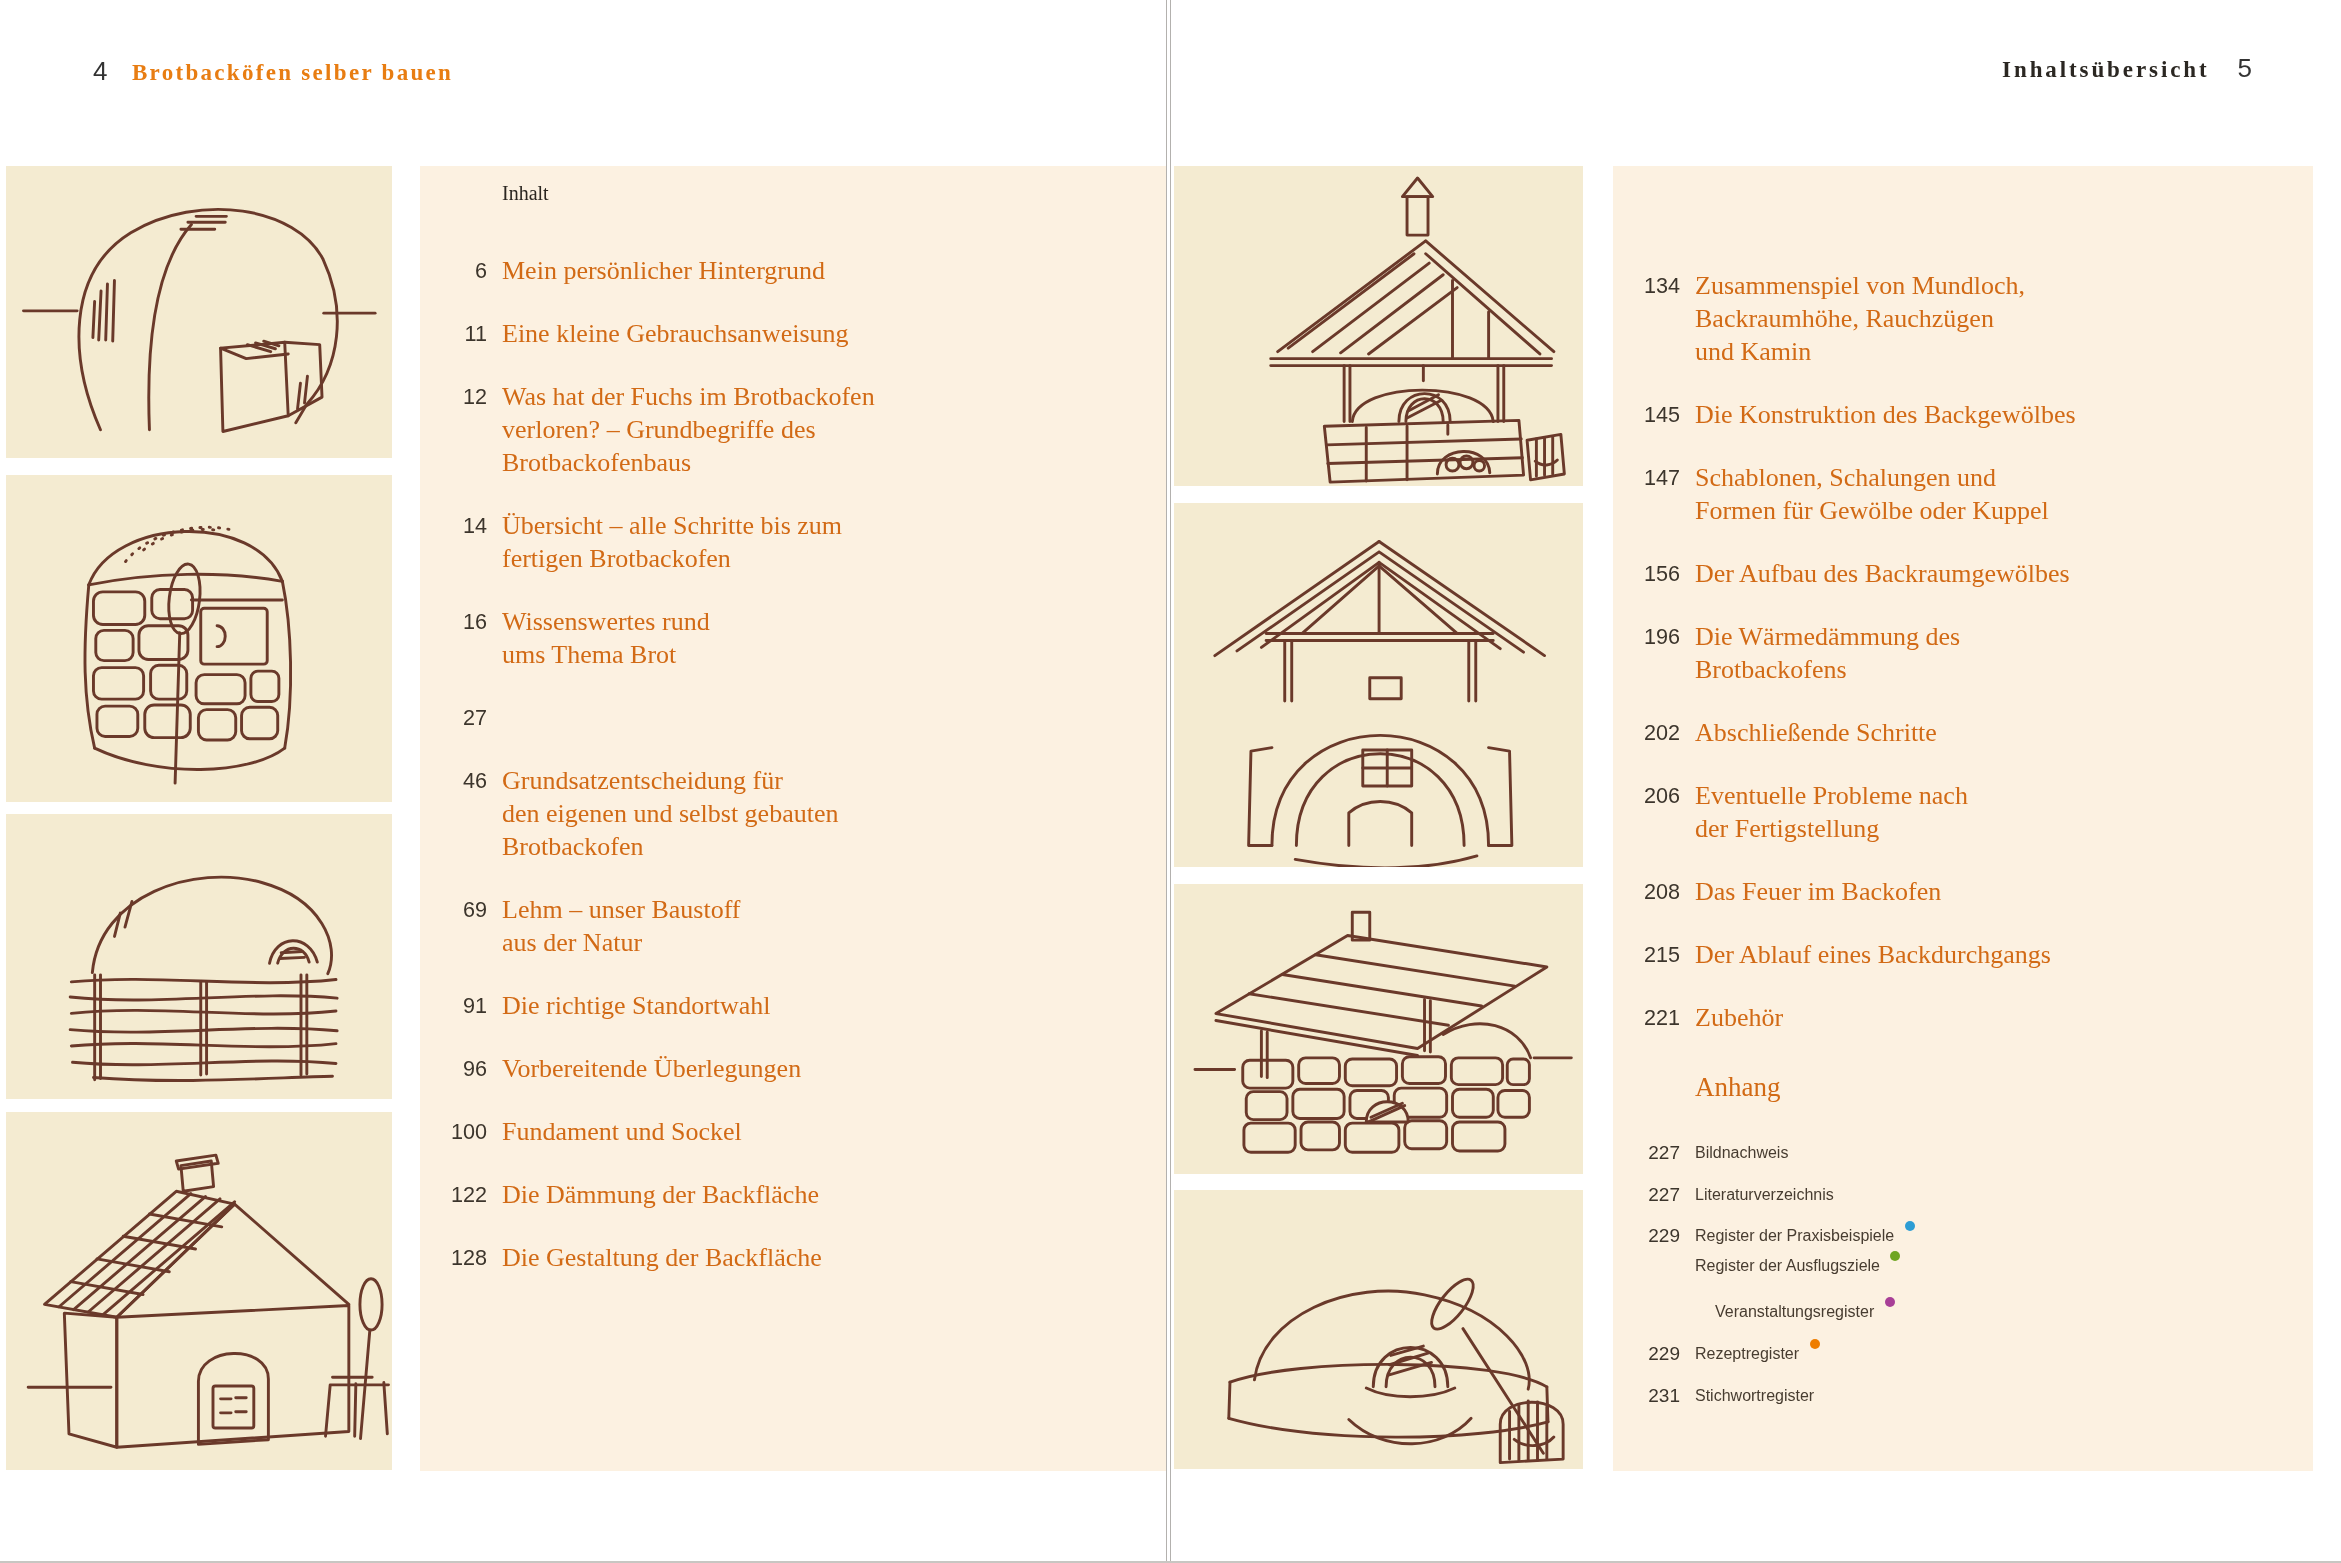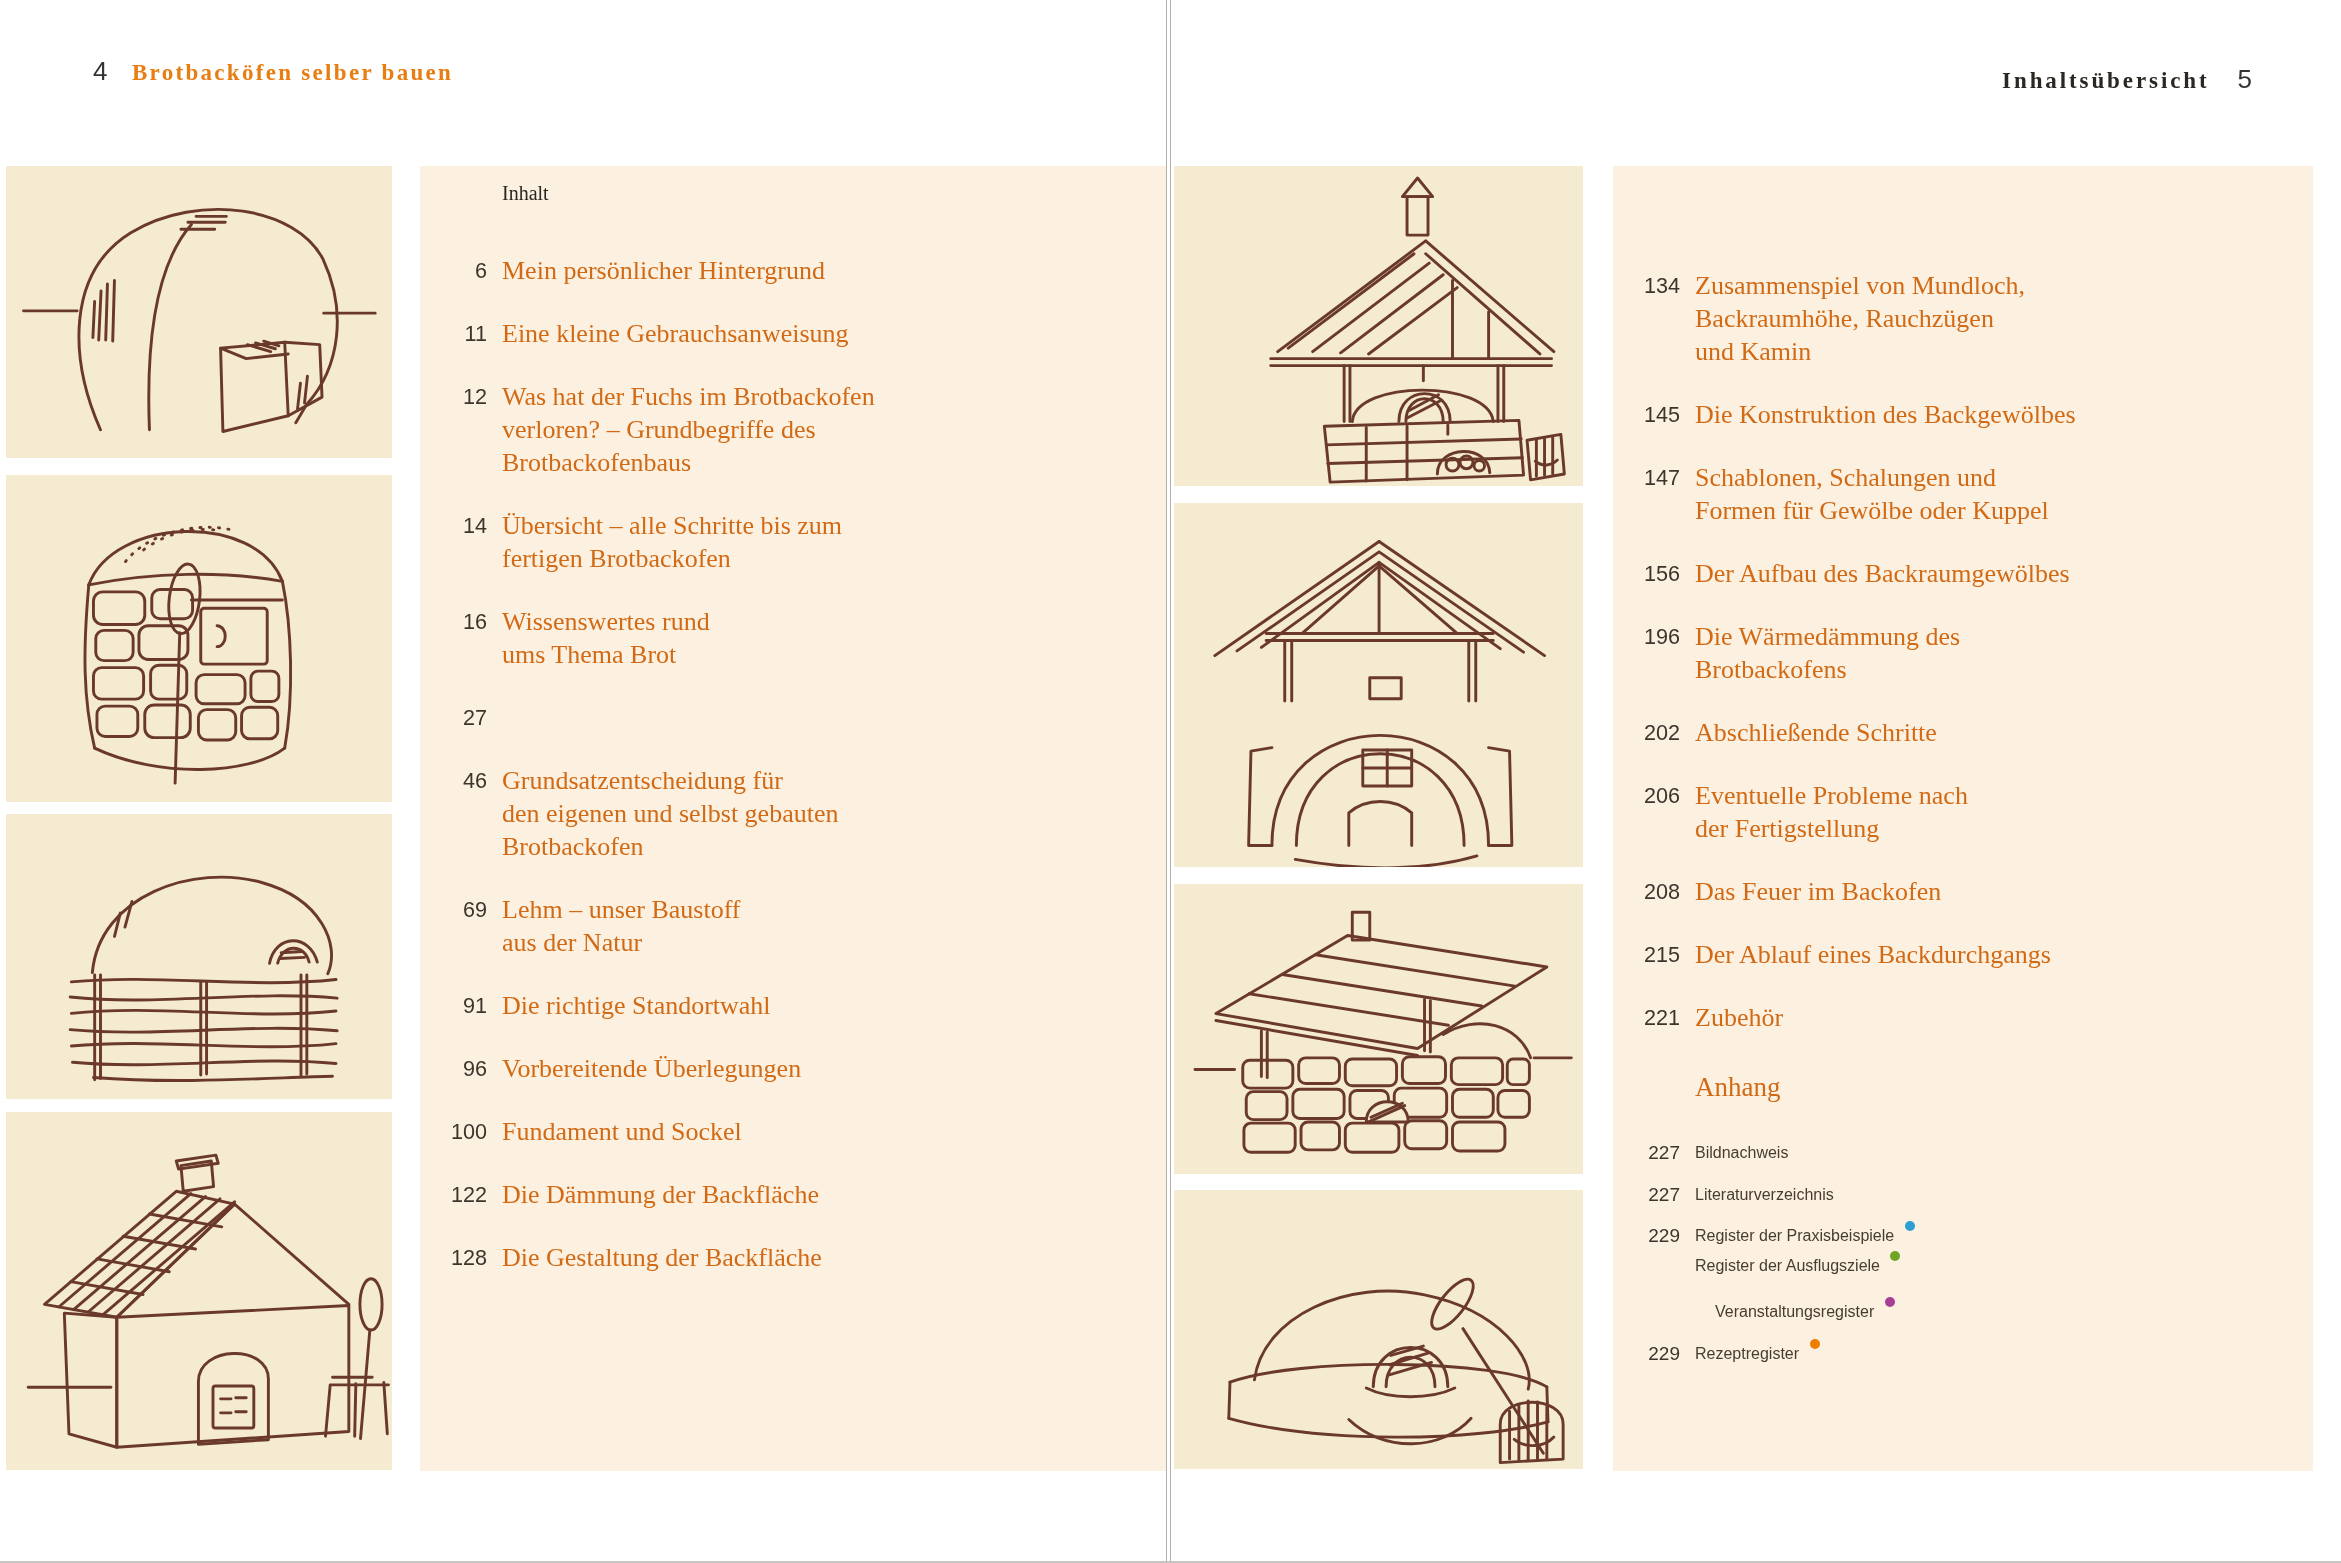--- a/index.html
+++ b/index.html
@@ -13,21 +13,21 @@
     --sketch:#6a392a;
   }
   html,body{margin:0;padding:0;}
   body{background:#ffffff;font-family:"Liberation Serif",serif;}
   #canvas{position:relative;width:2342px;height:1563px;background:#ffffff;overflow:hidden;}
 
   
   .header-left{position:absolute;top:56px;left:93px;display:flex;align-items:baseline;}
   .header-left .pnum{font-family:"Liberation Sans",sans-serif;font-size:26px;color:#333;margin-right:24.5px;}
   .header-left .title{font-weight:bold;font-size:23px;letter-spacing:2.3px;color:var(--accent-bright);}
-  .header-right{position:absolute;top:64px;right:90px;display:flex;align-items:baseline;}
+  .header-right{position:absolute;top:53px;right:90px;display:flex;align-items:baseline;}
   .header-right .title{font-weight:bold;font-size:23px;letter-spacing:2.9px;color:#2b2722;}
   .header-right .pnum{font-family:"Liberation Sans",sans-serif;font-size:26px;color:#333;margin-left:28px;}
 
   
   .panel{position:absolute;background:var(--panel-bg);}
   .panel svg{display:block;width:100%;height:100%;}
   .pl{left:5.8px;width:386px;}
   .pr{left:1174px;width:409px;}
   #pl1{top:166px;height:292px;} #pl2{top:475px;height:327px;}
   #pl3{top:814px;height:285px;} #pl4{top:1112px;height:358px;}
@@ -398,19 +398,23 @@
         <div class="app-entry" style="margin-bottom: 11.7px; padding-left: 20px;">
           <span class="num"></span>
           <span class="lbl">Veranstaltungsregister</span>
           <span class="dot" style="background: rgb(168, 63, 151);"></span>
         </div>
         <div class="app-entry" style="margin-bottom: 11.7px;">
           <span class="num">229</span>
           <span class="lbl">Rezeptregister</span>
           <span class="dot" style="background: rgb(238, 125, 0);"></span>
         </div>
+        <div class="app-entry" style="margin-bottom: 11.7px;">
+          <span class="num">231</span>
+          <span class="lbl">Stichwortregister</span>
+        </div>
       </div>
   </div>
 
   <div class="gutter"></div>
   <div class="bottom-edge"></div>
 </div>
 
 
 </body></html>

